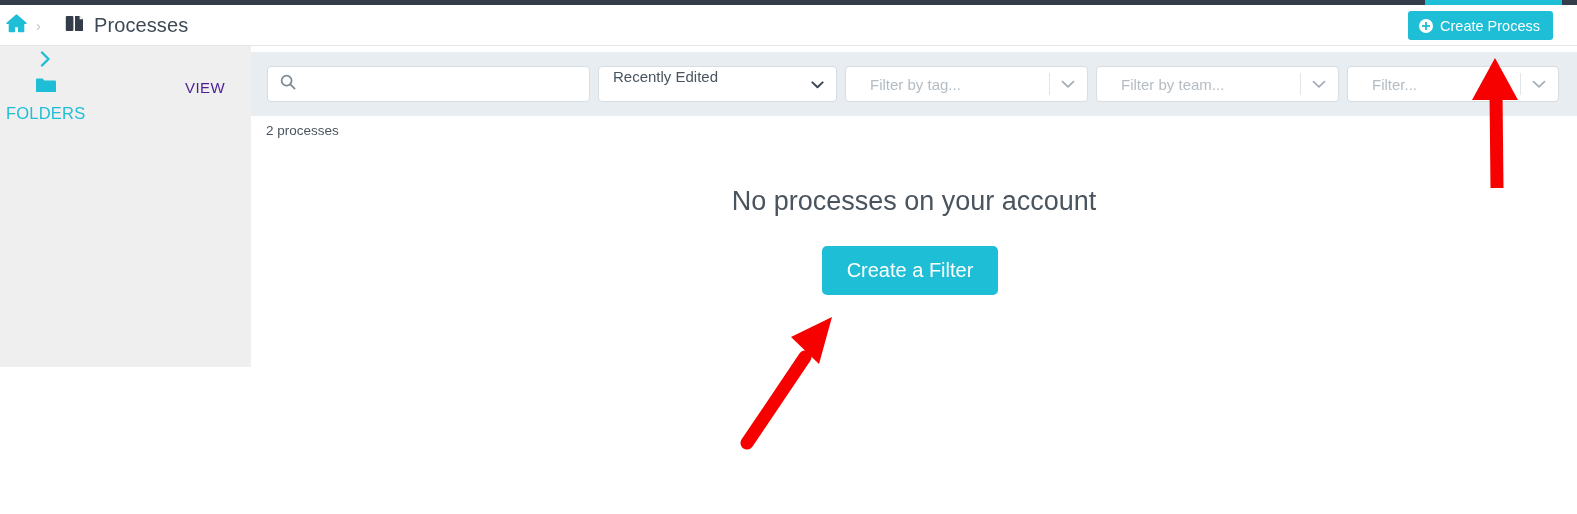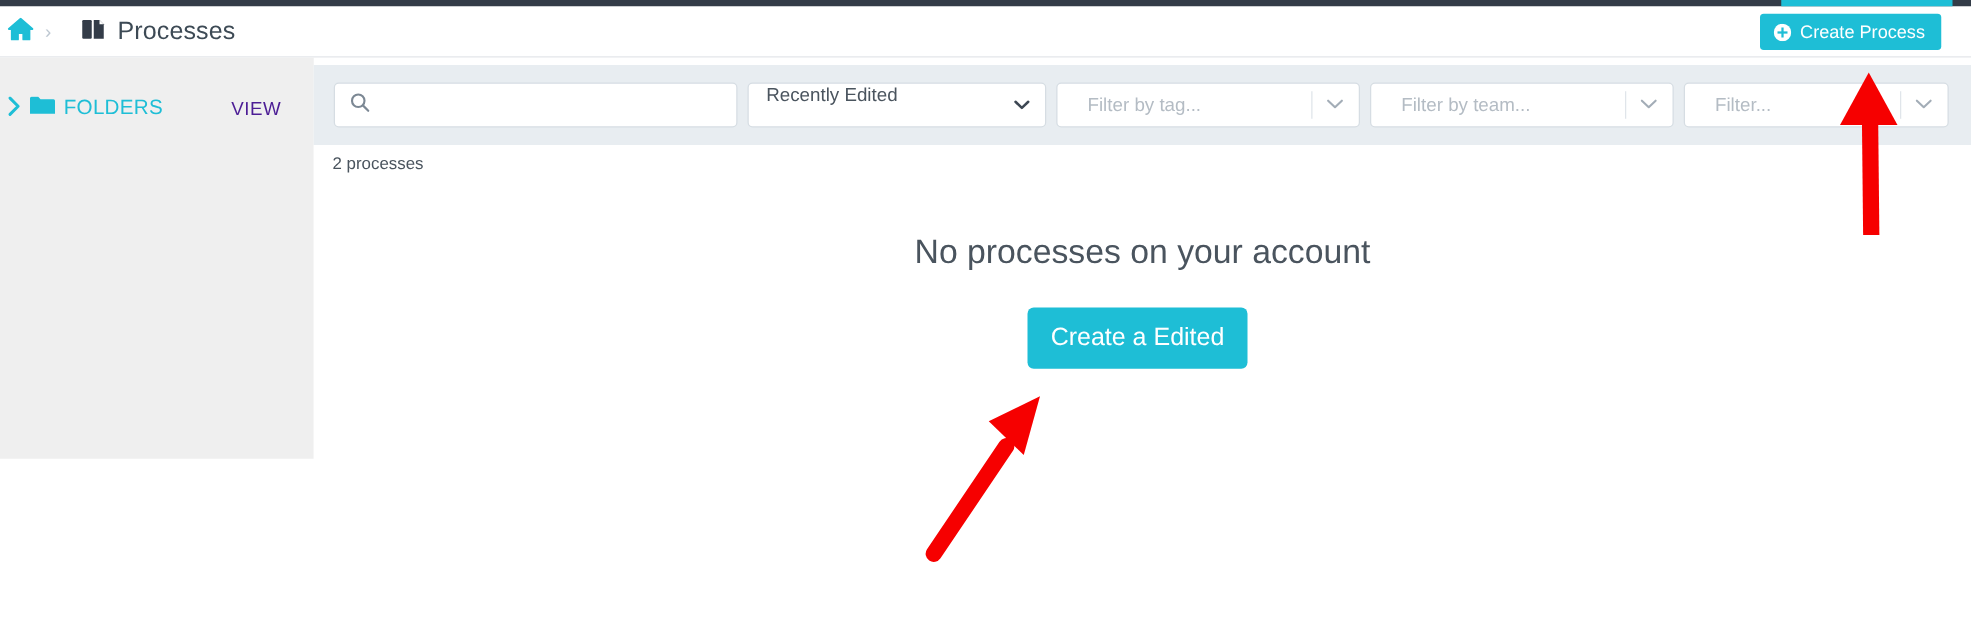--- a/index.html
+++ b/index.html
@@ -109,24 +109,25 @@
     position: absolute;
     top: 26px;
     left: 0;
     width: 251px;
     height: 30px;
     display: flex;
     align-items: center;
   }
   .folders-left {
     display: flex;
-    align-items: flex-start;
+    align-items: center;
     gap: 7px;
     margin-left: 6px;
     cursor: pointer;
+    flex-direction: column;
   }
   .chev-right { display: block; }
   .folder-icon { display: block; }
   .folders-label {
     color: #1ebed6;
     font-size: 16.5px;
     font-family: "Liberation Sans", sans-serif;
     letter-spacing: 0.2px;
   }
   .view-label {
@@ -393,21 +394,21 @@
         <path d="M1.5 1.6 7 6.8l5.5-5.2" fill="none" stroke="#a3adb7" stroke-width="1.7" stroke-linecap="round" stroke-linejoin="round"></path>
       </svg>
     </span>
   </div>
 
 </div>
 
 <div class="content">
   <div class="count-label">2 processes</div>
   <h2 class="empty-title">No processes on your account</h2>
-  <button class="create-a-process-btn">Create a Edited</button>
+  <button class="create-a-process-btn">Create a Filter</button>
 </div>
 
 <svg class="annot" viewBox="0 0 1577 514" xmlns="http://www.w3.org/2000/svg">
   <g>
     <line x1="1497" y1="188" x2="1496" y2="92" stroke="#f60000" stroke-width="13" stroke-linecap="butt"></line>
     <polygon points="1495,58 1472,100 1518,100" fill="#f60000"></polygon>
   </g>
   <g>
     <line x1="747" y1="443" x2="805" y2="357" stroke="#f60000" stroke-width="13" stroke-linecap="round"></line>
     <polygon points="832,317 791,337 819,364" fill="#f60000"></polygon>

